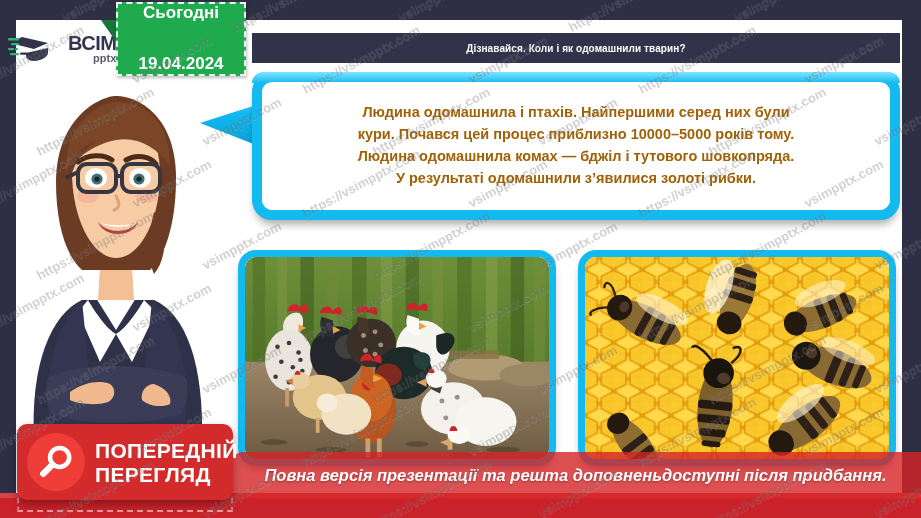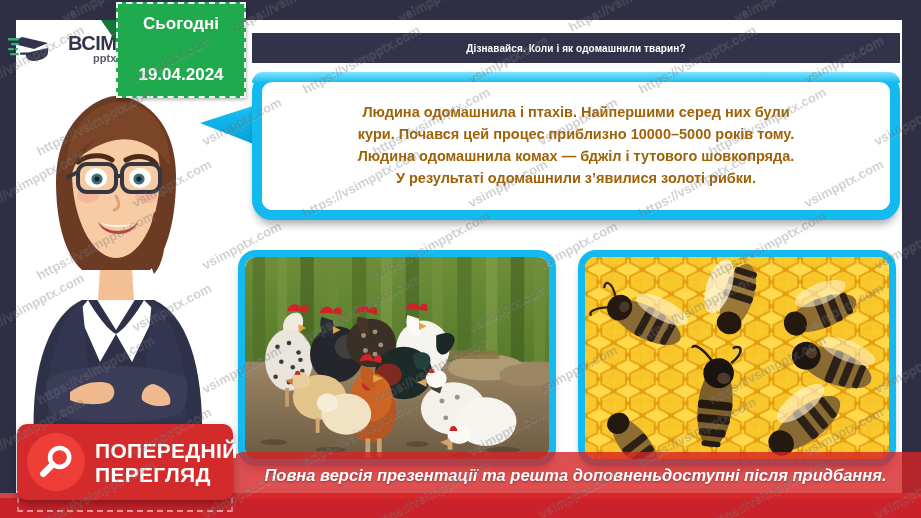--- a/index.html
+++ b/index.html
@@ -28,21 +28,21 @@
     background:#32334b;
     display:flex; align-items:center; justify-content:center;
     z-index:14;
   }
   .header-bar span{
     color:#ffffff; font-size:10px; font-weight:bold;
     letter-spacing:.1px; white-space:nowrap;
   }
   
   .today-badge{
-    position:absolute; left:116px; top:2px; width:130px; height:96px;
+    position:absolute; left:116px; top:2px; width:130px; height:74px;
     background:#1faa4e; z-index:30;
     border:2px dashed rgba(255,255,255,.92);
     display:flex; flex-direction:column; align-items:center; justify-content:center;
     line-height:1.35;
     box-shadow:1px 2px 3px rgba(0,0,0,.25);
     gap:28px;
   }
   .today-badge .t1{ color:#fff; font-size:17px; font-weight:bold; }
   .today-badge .t2{ color:#fff; font-size:17px; font-weight:bold; }
   .badge-fold{

